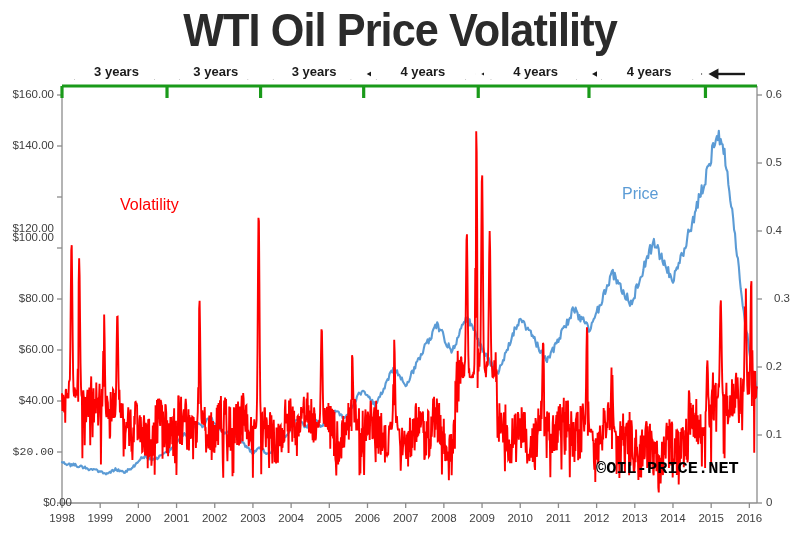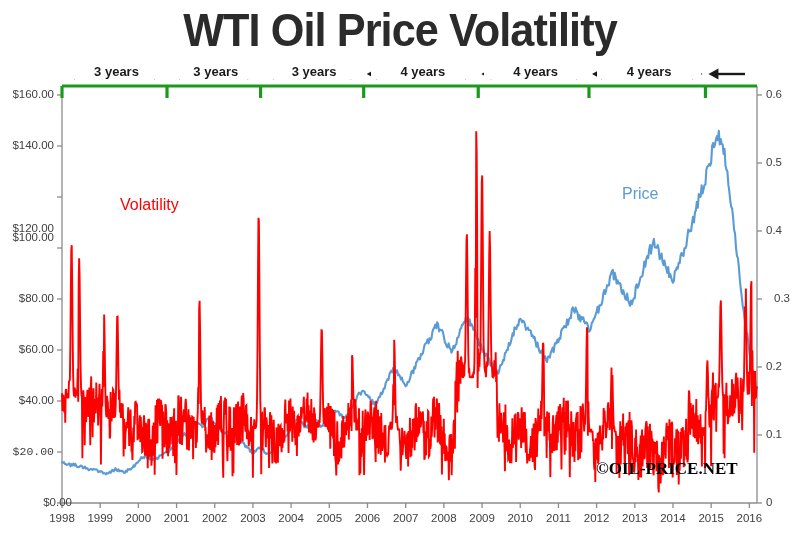--- a/index.html
+++ b/index.html
@@ -41,21 +41,21 @@
     text-align:center;
   }
   .series-label{
     position:absolute;
     font-size:16px;
     font-weight:normal;
     white-space:nowrap;
   }
   .watermark{
     position:absolute;
-    font-family:Liberation Serif, serif;
+    font-family:Liberation Mono, monospace;
     font-weight:bold;
     font-size:17px;
     color:#000000;
     white-space:nowrap;
     letter-spacing:0px;
   }
   svg{position:absolute;left:0;top:0;}
 </style>
 </head>
 <body>

